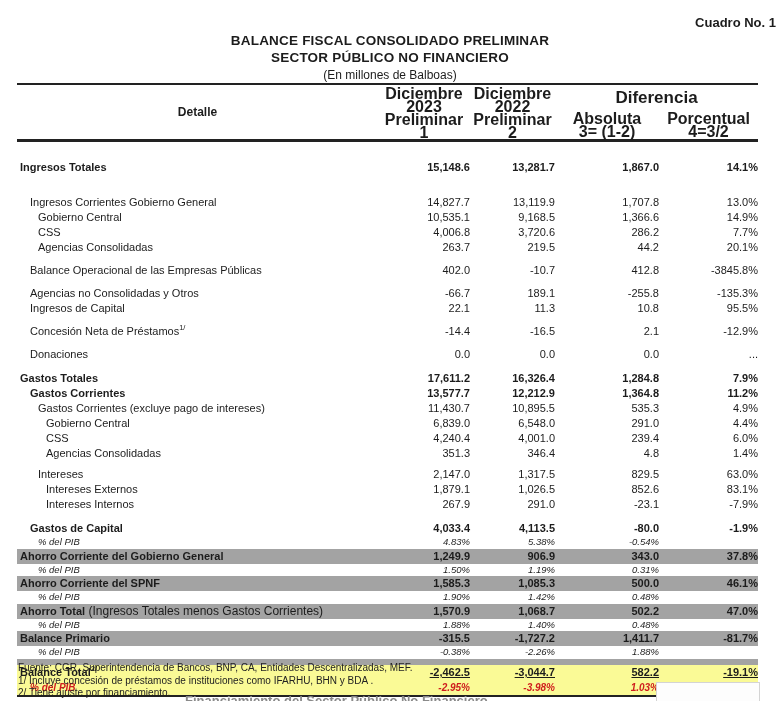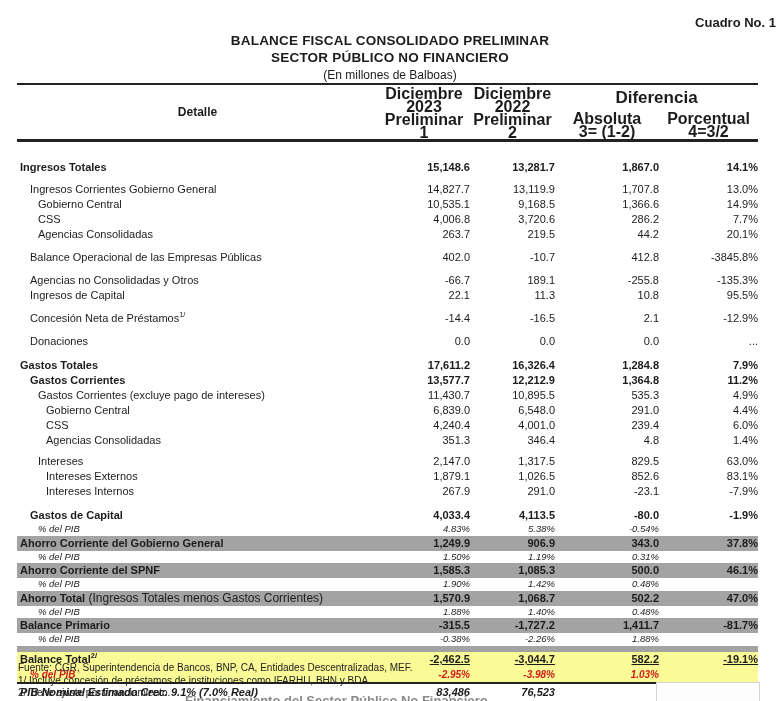--- a/index.html
+++ b/index.html
@@ -99,21 +99,21 @@
     </div>
 
     <div class="tbody">
         <div class="row bold">
           <div class="lbl ind0">Ingresos Totales</div>
           <div class="v v1">15,148.6</div>
           <div class="v v2">13,281.7</div>
           <div class="v v3">1,867.0</div>
           <div class="v v4">14.1%</div>
         </div>
-        <div class="row plain" style="margin-top: 7px;">
+        <div class="row plain" style="margin-top: 20px;">
           <div class="lbl ind1">Ingresos Corrientes Gobierno General</div>
           <div class="v v1">14,827.7</div>
           <div class="v v2">13,119.9</div>
           <div class="v v3">1,707.8</div>
           <div class="v v4">13.0%</div>
         </div>
         <div class="row plain">
           <div class="lbl ind2">Gobierno Central</div>
           <div class="v v1">10,535.1</div>
           <div class="v v2">9,168.5</div>

